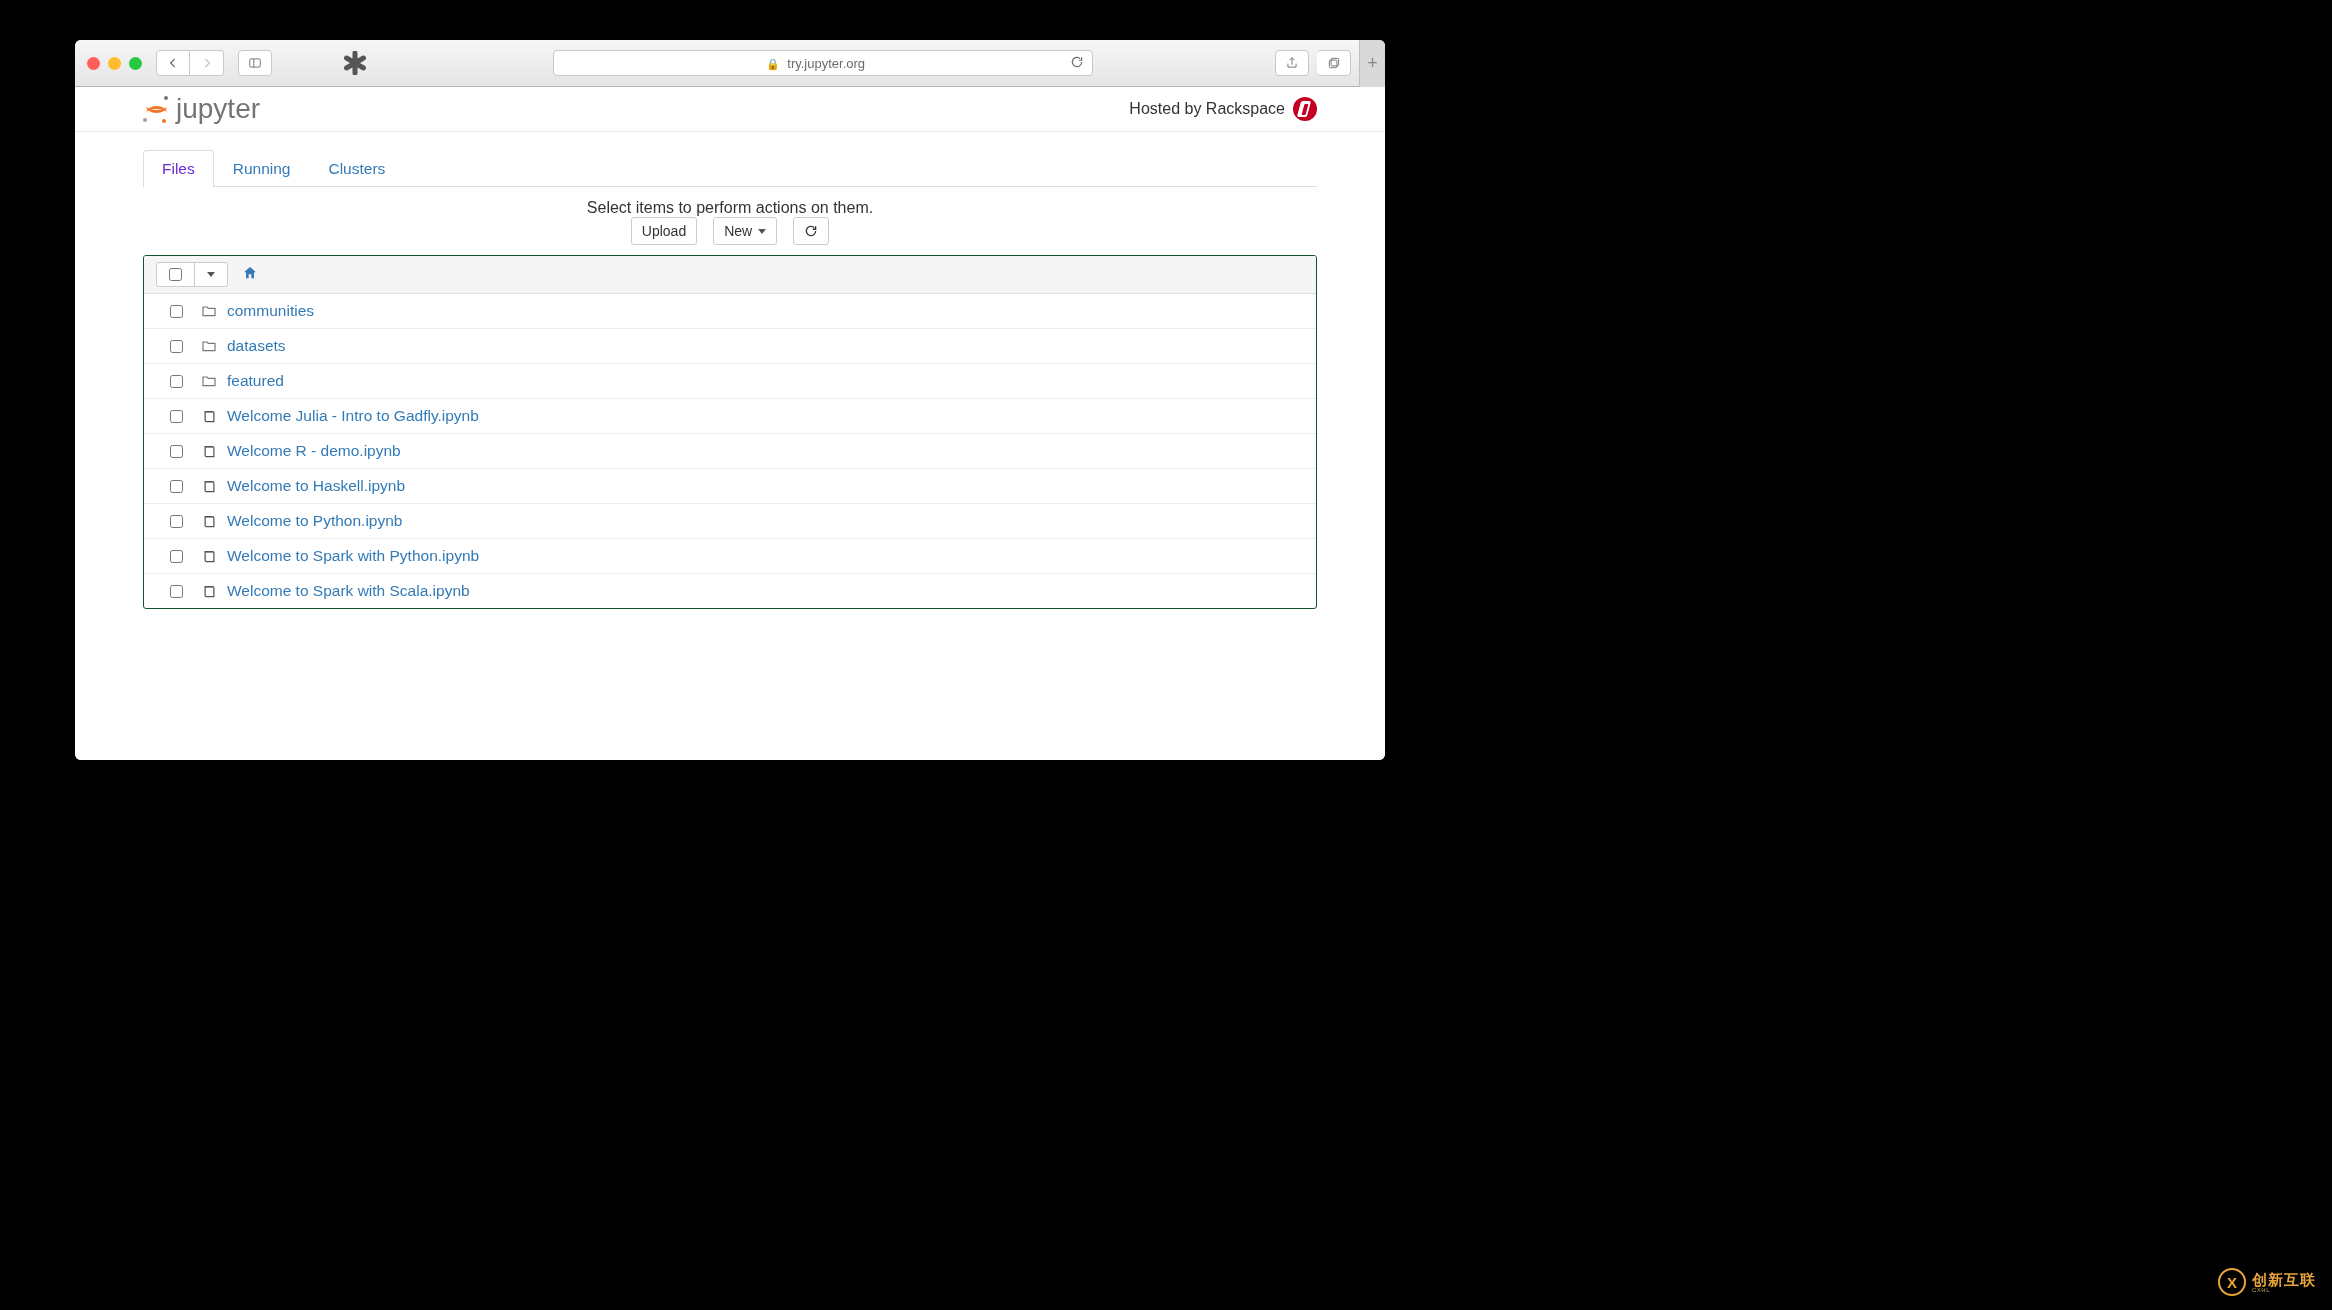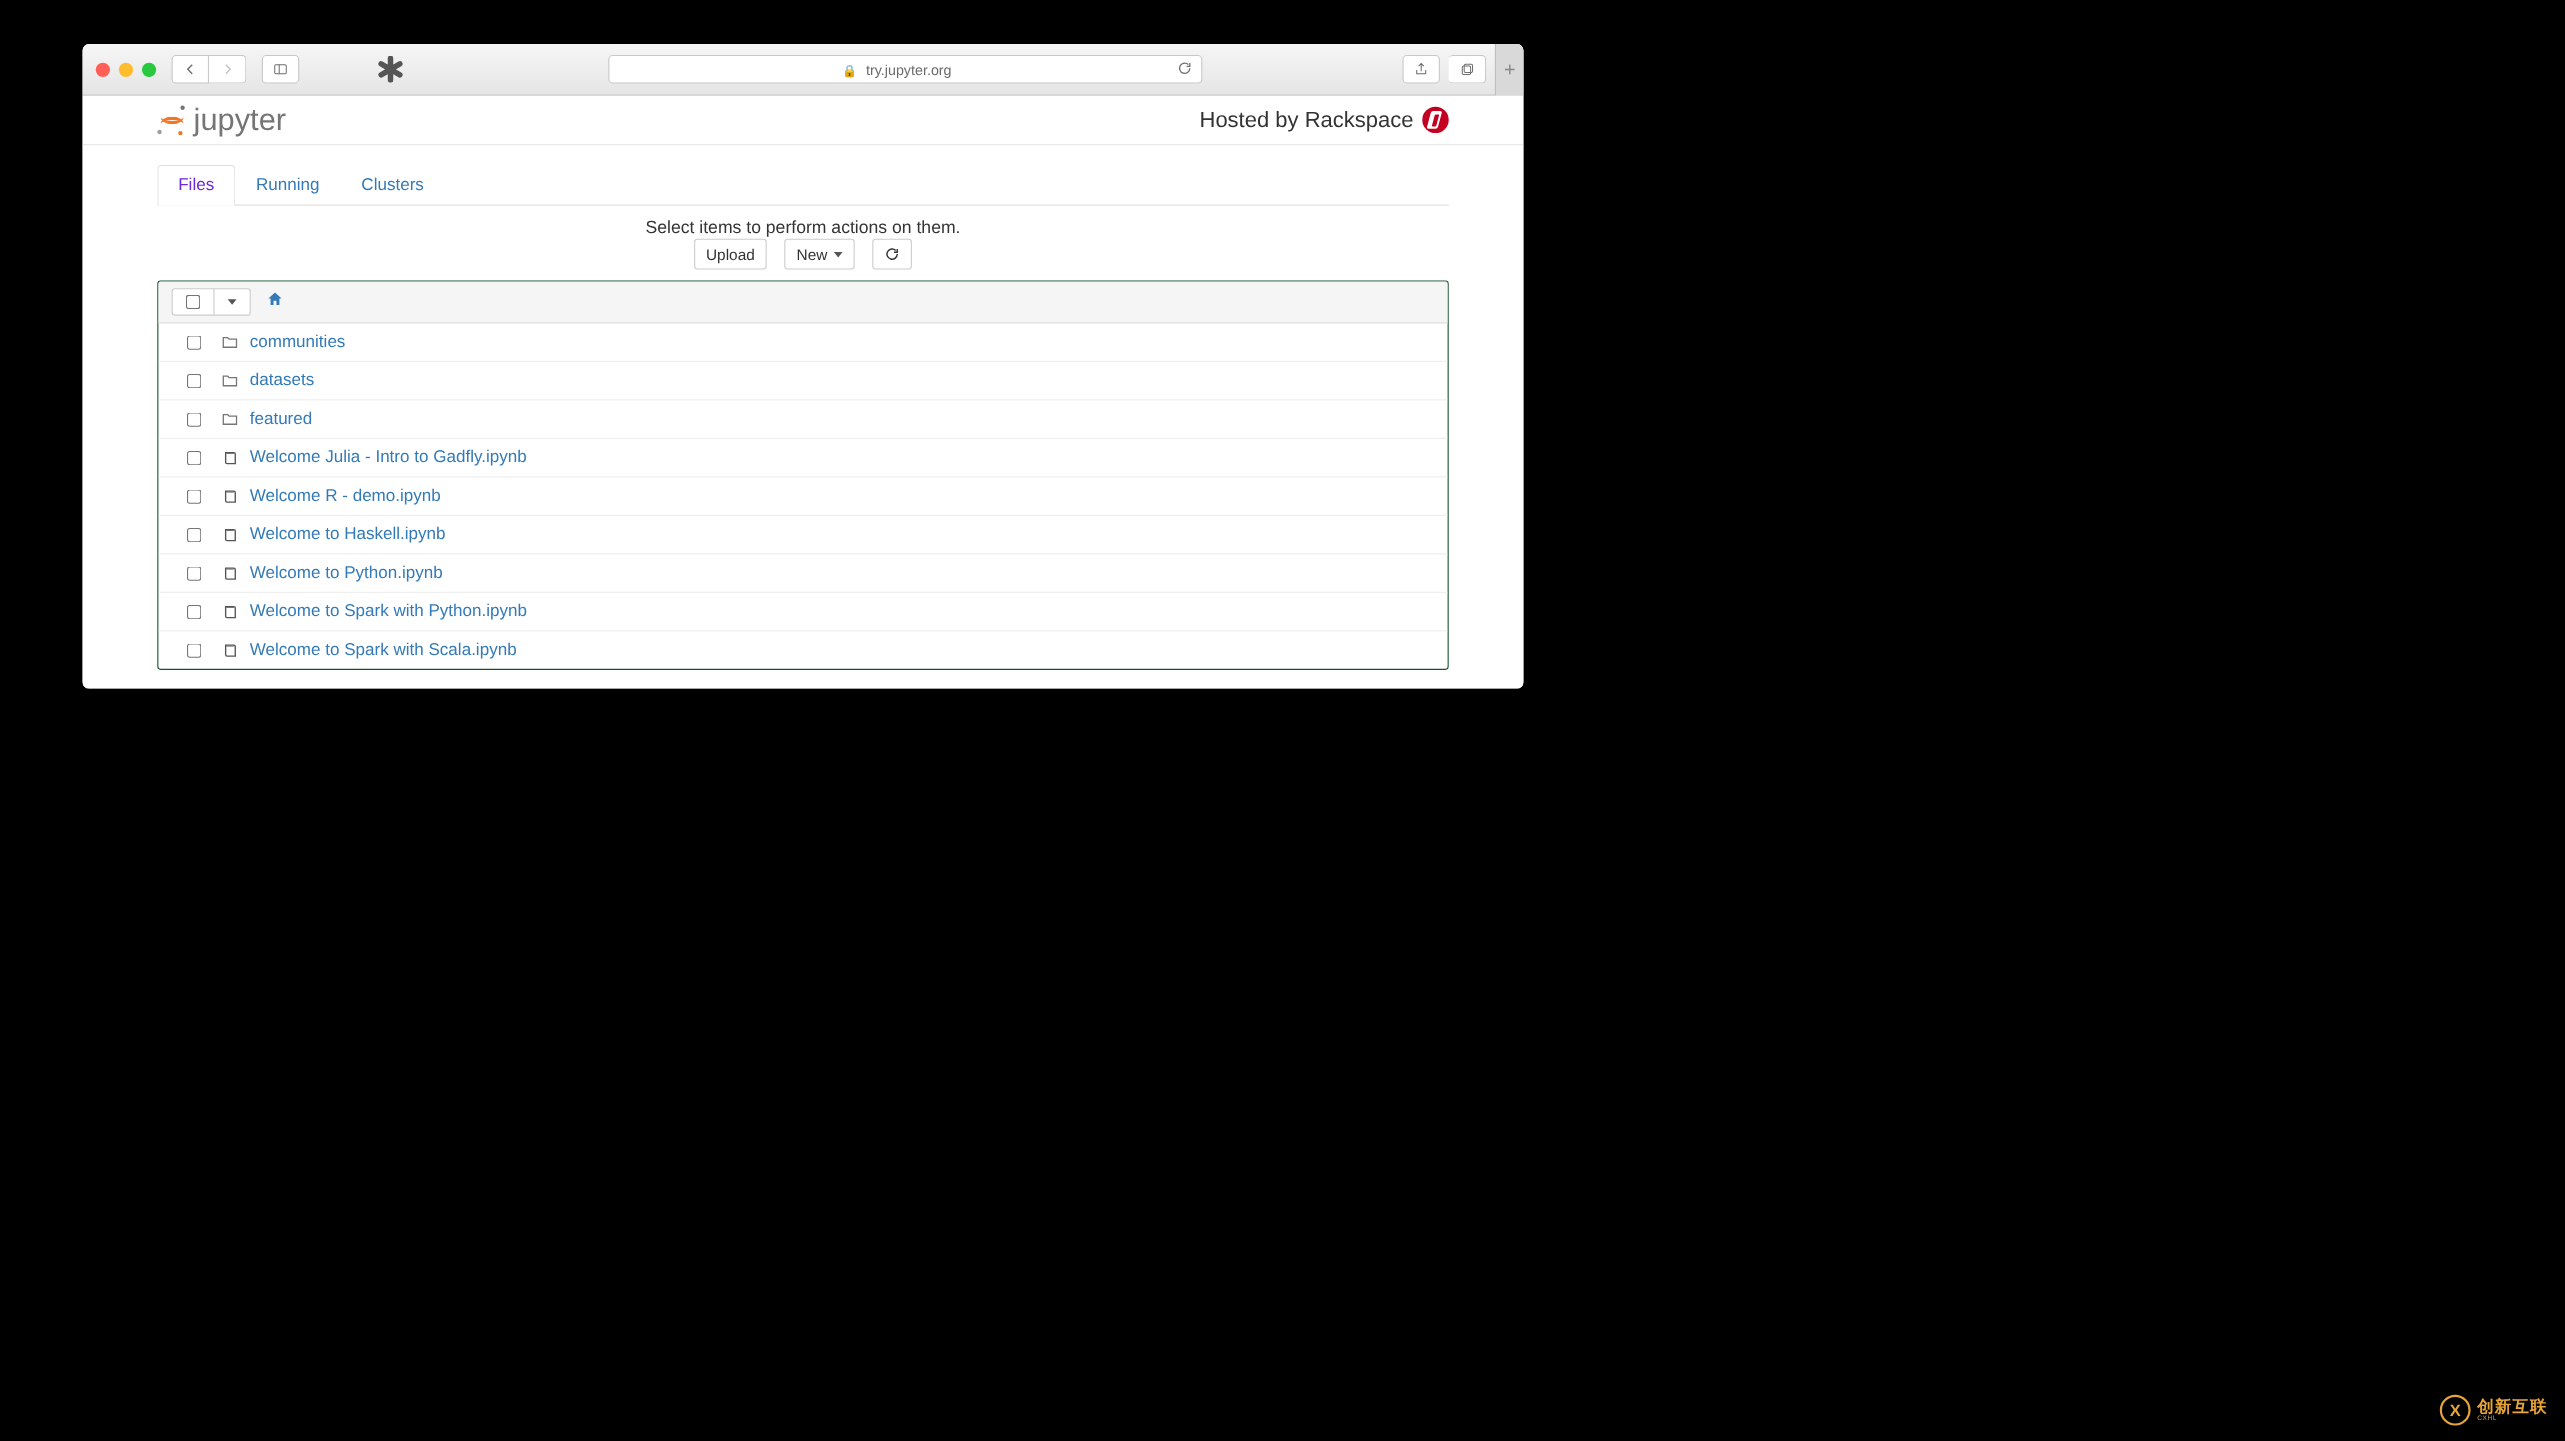--- a/index.html
+++ b/index.html
@@ -7,21 +7,21 @@
   body {
     background: #000;
     font-family: "Helvetica Neue", Helvetica, Arial, sans-serif;
     position: relative;
   }
 
   
   .browser-window {
     position: absolute;
     top: 40px; left: 75px;
-    width: 1310px; height: 586px;
+    width: 1310px; height: 720px;
     background: #fff;
     border-radius: 6px;
     box-shadow: 0 10px 40px rgba(0,0,0,.5);
     overflow: hidden;
     display: flex;
     flex-direction: column;
   }
 
   .browser-chrome {
     height: 47px;
@@ -95,21 +95,21 @@
     border-radius:50%;
   }
   .logo .mark::before { top:3px; border-top-color:transparent;}
   .logo .mark::after  { bottom:3px; border-bottom-color:transparent;}
   .logo .d1,.logo .d2,.logo .d3{position:absolute;width:4px;height:4px;border-radius:50%;}
   .logo .d1{background:#767677;top:0;right:2px;}
   .logo .d2{background:#9e9e9e;bottom:1px;left:0;}
   .logo .d3{background:#f37626;bottom:0;right:4px;}
   .logo-text { font-size:28px; color:#757575; letter-spacing:0; font-weight:400;}
 
-  .hosting { display:flex; align-items:center; gap:8px; font-size:20px; color:#333;}
+  .hosting { display:flex; align-items:center; gap:8px; font-size:16px; color:#333;}
   .rackspace {
     width:24px; height:24px; border-radius:50%;
     background:#c40022; position:relative; overflow:hidden;
   }
   .rackspace::before{
     content:""; position:absolute; left:6px; top:4px; width:10px; height:16px;
     background:#fff; transform:skewX(-15deg); border-radius:2px;
   }
   .rackspace::after{
     content:""; position:absolute; left:10px; top:7px; width:4px; height:11px;

